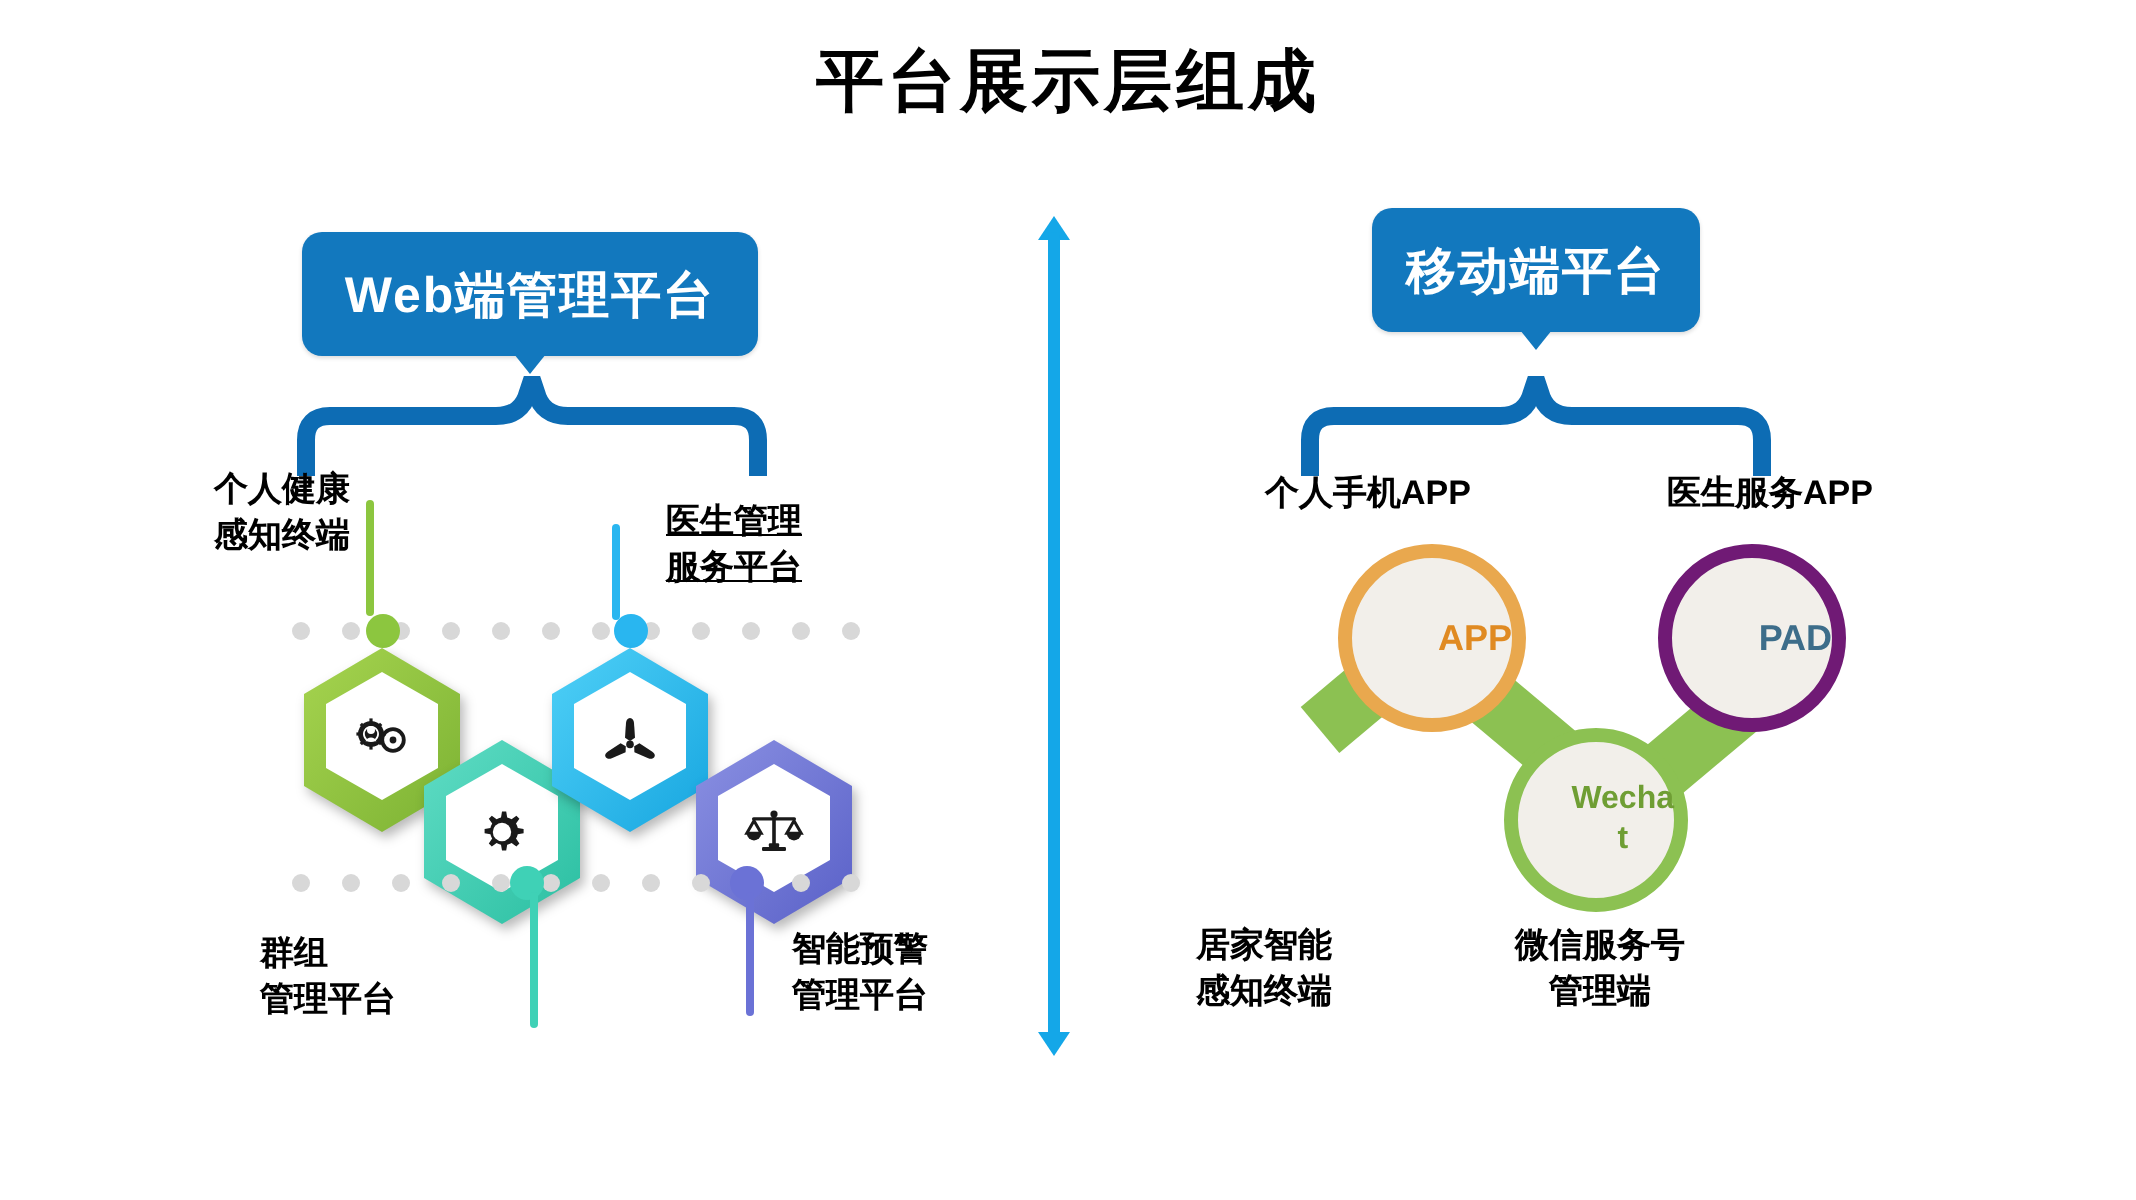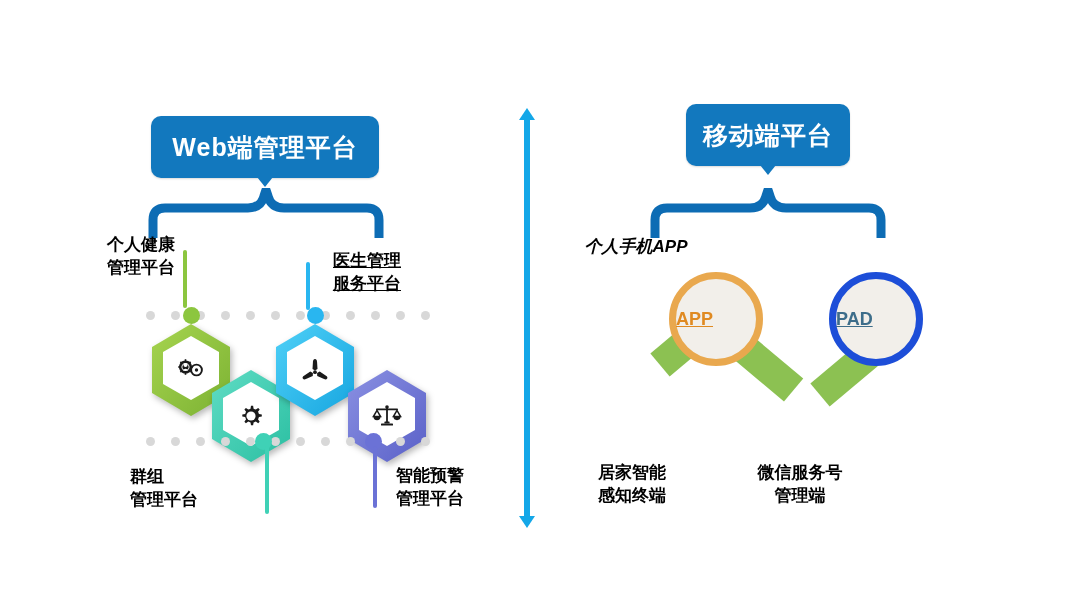--- a/index.html
+++ b/index.html
@@ -86,56 +86,56 @@
     position:absolute;left:0;top:0;width:86px;height:96px;
     display:flex;align-items:center;justify-content:center;
     pointer-events:none;
   }
   .hexicon svg{display:block;}
 
   
   .circ{
     position:absolute;border-radius:50%;
     background:#f2efea;
-    display:flex;align-items:center;justify-content:flex-start;
+    display:flex;align-items:center;justify-content:flex-end;
     text-align:center;font-weight:bold;
     box-sizing:border-box;
     z-index:3;
-    text-decoration:underline;
   }
   .band{position:absolute;background:#8cc152;z-index:1;}
 
   .rlbl{position:absolute;font-weight:bold;color:#000;text-align:center;
     line-height:1.35;white-space:pre-line;font-size:17px;}
 </style>
 </head>
 <body>
 
 <div class="stage">
 
+  <div class="page-title">平台展示层组成</div>
 
   <div class="divider">
     <div class="tip up"></div>
     <div class="shaft"></div>
     <div class="tip down"></div>
   </div>
 
   <div class="hbox" id="box-web">
     <span class="hbox-label">Web端管理平台</span>
     <span class="nub"></span>
   </div>
 
   <div class="bracket" style="left:148px;top:188px;">
     <svg width="236" height="50" viewBox="0 0 236 50">
       <path d="M5,50 L5,32 Q5,20 17,20 L100,20 Q113,20 116,8 L118,2 L120,8 Q123,20 136,20 L219,20 Q231,20 231,32 L231,50" fill="none" stroke="#0d6cb4" stroke-width="9" stroke-linecap="round" stroke-linejoin="round"></path>
     </svg>
   </div>
 
   <div class="lbl cn right" style="left:60px;top:234px;width:115px;">个人健康
-管理平台</div>
+感知终端</div>
   <div class="stem" style="left:183px;top:250px;height:58px;background:#8cc63f;"></div>
 
   <div class="lbl cn" style="left:333px;top:250px;width:120px;text-decoration:underline;">医生管理
 服务平台</div>
   <div class="stem" style="left:306px;top:262px;height:48px;background:#29b6f0;"></div>
 
   <div class="rail" id="rail-top" style="left:140px;top:308px;width:300px;">
       <span class="dot" style="left: 6px;"></span>
       <span class="dot" style="left: 31px;"></span>
       <span class="dot" style="left: 56px;"></span>
@@ -288,33 +288,38 @@
     <span class="hbox-label">移动端平台</span>
     <span class="nub"></span>
   </div>
 
   <div class="bracket" style="left:650px;top:188px;">
     <svg width="236" height="50" viewBox="0 0 236 50">
       <path d="M5,50 L5,32 Q5,20 17,20 L100,20 Q113,20 116,8 L118,2 L120,8 Q123,20 136,20 L219,20 Q231,20 231,32 L231,50" fill="none" stroke="#0d6cb4" stroke-width="9" stroke-linecap="round" stroke-linejoin="round"></path>
     </svg>
   </div>
 
-  <div class="rlbl" style="left:556px;top:236px;width:160px;font-style:italic;">个人手机APP</div>
+  <div class="rlbl" style="left:604px;top:236px;width:160px;">个人手机APP</div>
+  <div class="rlbl" style="left:800px;top:236px;width:170px;">医生服务APP</div>
 
   <div class="band" style="left:660px;top:350px;width:70px;height:30px;transform:rotate(-40deg);transform-origin:0 50%;"></div>
   <div class="band" style="left:740px;top:330px;width:70px;height:30px;transform:rotate(40deg);transform-origin:0 50%;"></div>
   <div class="band" style="left:820px;top:380px;width:72px;height:30px;transform:rotate(-40deg);transform-origin:0 50%;"></div>
 
 
   <div class="circ" id="c-app" style="left:669px;top:272px;width:94px;height:94px;border:7px solid #e9a84e;color:#e08a22;font-size:18px;">
     <span>APP</span>
   </div>
 
-
-  <div class="circ" id="c-pad" style="left:829px;top:272px;width:94px;height:94px;border:7px solid #1d4ed8;color:#3d6d8a;font-size:18px;">
+  <div class="circ" id="c-wechat" style="left:752px;top:364px;width:92px;height:92px;border:7px solid #8cc152;color:#6f9e34;font-size:16px;line-height:1.25;white-space:pre-line;">
+    <span>Wecha
+t</span>
+  </div>
+
+  <div class="circ" id="c-pad" style="left:829px;top:272px;width:94px;height:94px;border:7px solid #701a75;color:#3d6d8a;font-size:18px;">
     <span>PAD</span>
   </div>
 
   <div class="rlbl" style="left:562px;top:462px;width:140px;">居家智能
 感知终端</div>
   <div class="rlbl" style="left:725px;top:462px;width:150px;">微信服务号
 管理端</div>
 
 </div>
 

